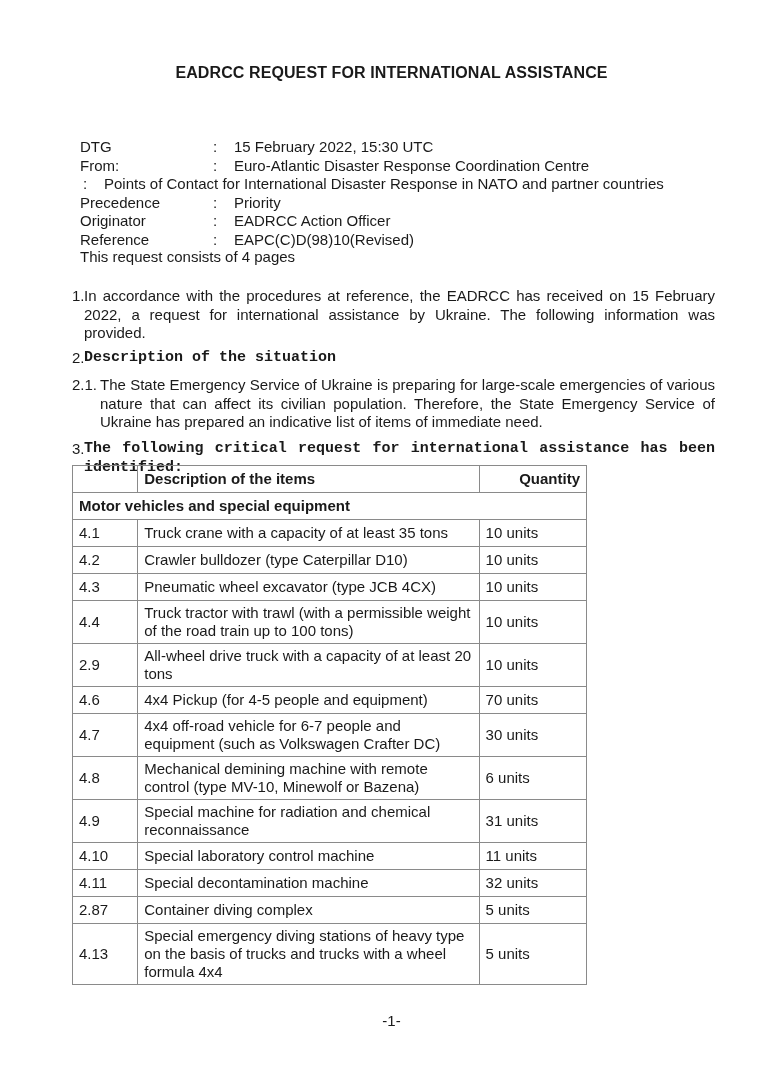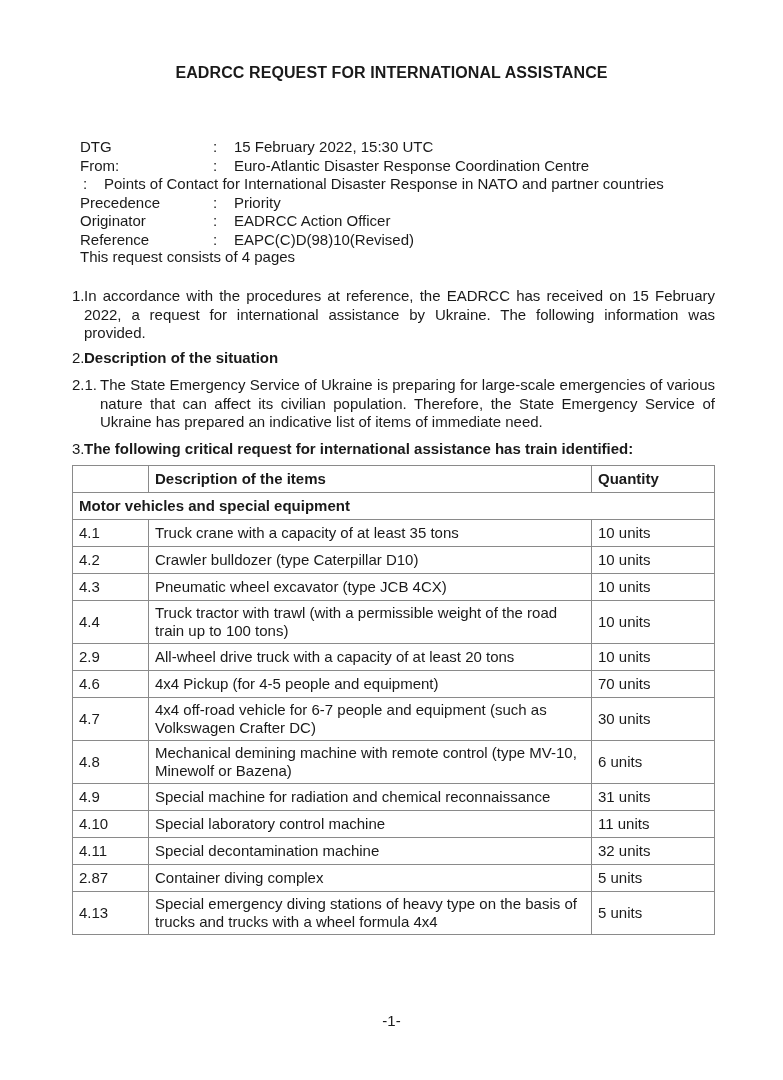--- a/index.html
+++ b/index.html
@@ -58,43 +58,43 @@
     .para .num {
       position: absolute;
       left: 0;
       top: 0;
     }
     .para .body {
       margin-left: 12px;
       text-align: justify;
     }
     .para.p21 .body { margin-left: 28px; }
-    .bold { font-weight: bold; }
+    .bold { font-weight: bold; font-family: Liberation Mono, monospace; }
     .p1 { top: 287px; }
     .p2 { top: 349px; }
     .p21 { top: 376px; }
     .p3 { top: 440px; }
 
     table.items {
       position: absolute;
       top: 465px;
       left: 72px;
-      width: 643px;
+      width: 515px;
       border-collapse: collapse;
       font-size: 15px;
     }
     table.items td {
       border: 1px solid #8a8a8a;
       padding: 3px 6px;
       vertical-align: middle;
       line-height: 18px;
     }
     table.items td.c-no { width: 63px; }
     table.items td.c-desc { width: 430px; }
-    table.items td.c-qty { width: 110px; }
+    table.items td.c-qty { width: 110px; text-align: right; }
     table.items tr.head td { height: 20px; font-weight: bold; }
     table.items tr.section td { height: 20px; font-weight: bold; }
     table.items tr.row1 td { height: 20px; }
     table.items tr.row2 td { height: 36px; }
 
     .page-number {
       position: absolute;
       top: 1012px;
       left: 0; width: 783px;
       text-align: center;
@@ -152,21 +152,21 @@
     <div class="body bold">Description of the situation</div>
   </div>
 
   <div class="para p21">
     <span class="num">2.1.</span>
     <div class="body">The State Emergency Service of Ukraine is preparing for large-scale emergencies of various nature that can affect its civilian population. Therefore, the State Emergency Service of Ukraine has prepared an indicative list of items of immediate need.</div>
   </div>
 
   <div class="para p3">
     <span class="num">3.</span>
-    <div class="body bold">The following critical request for international assistance has train identified:</div>
+    <div class="body bold">The following critical request for international assistance has been identified:</div>
   </div>
 
   <table class="items">
     <tbody>
         <tr class="head">
       <td class="c-no"></td>
       <td class="c-desc">Description of the items</td>
       <td class="c-qty">Quantity</td>
     </tr>
     <tr class="section">

